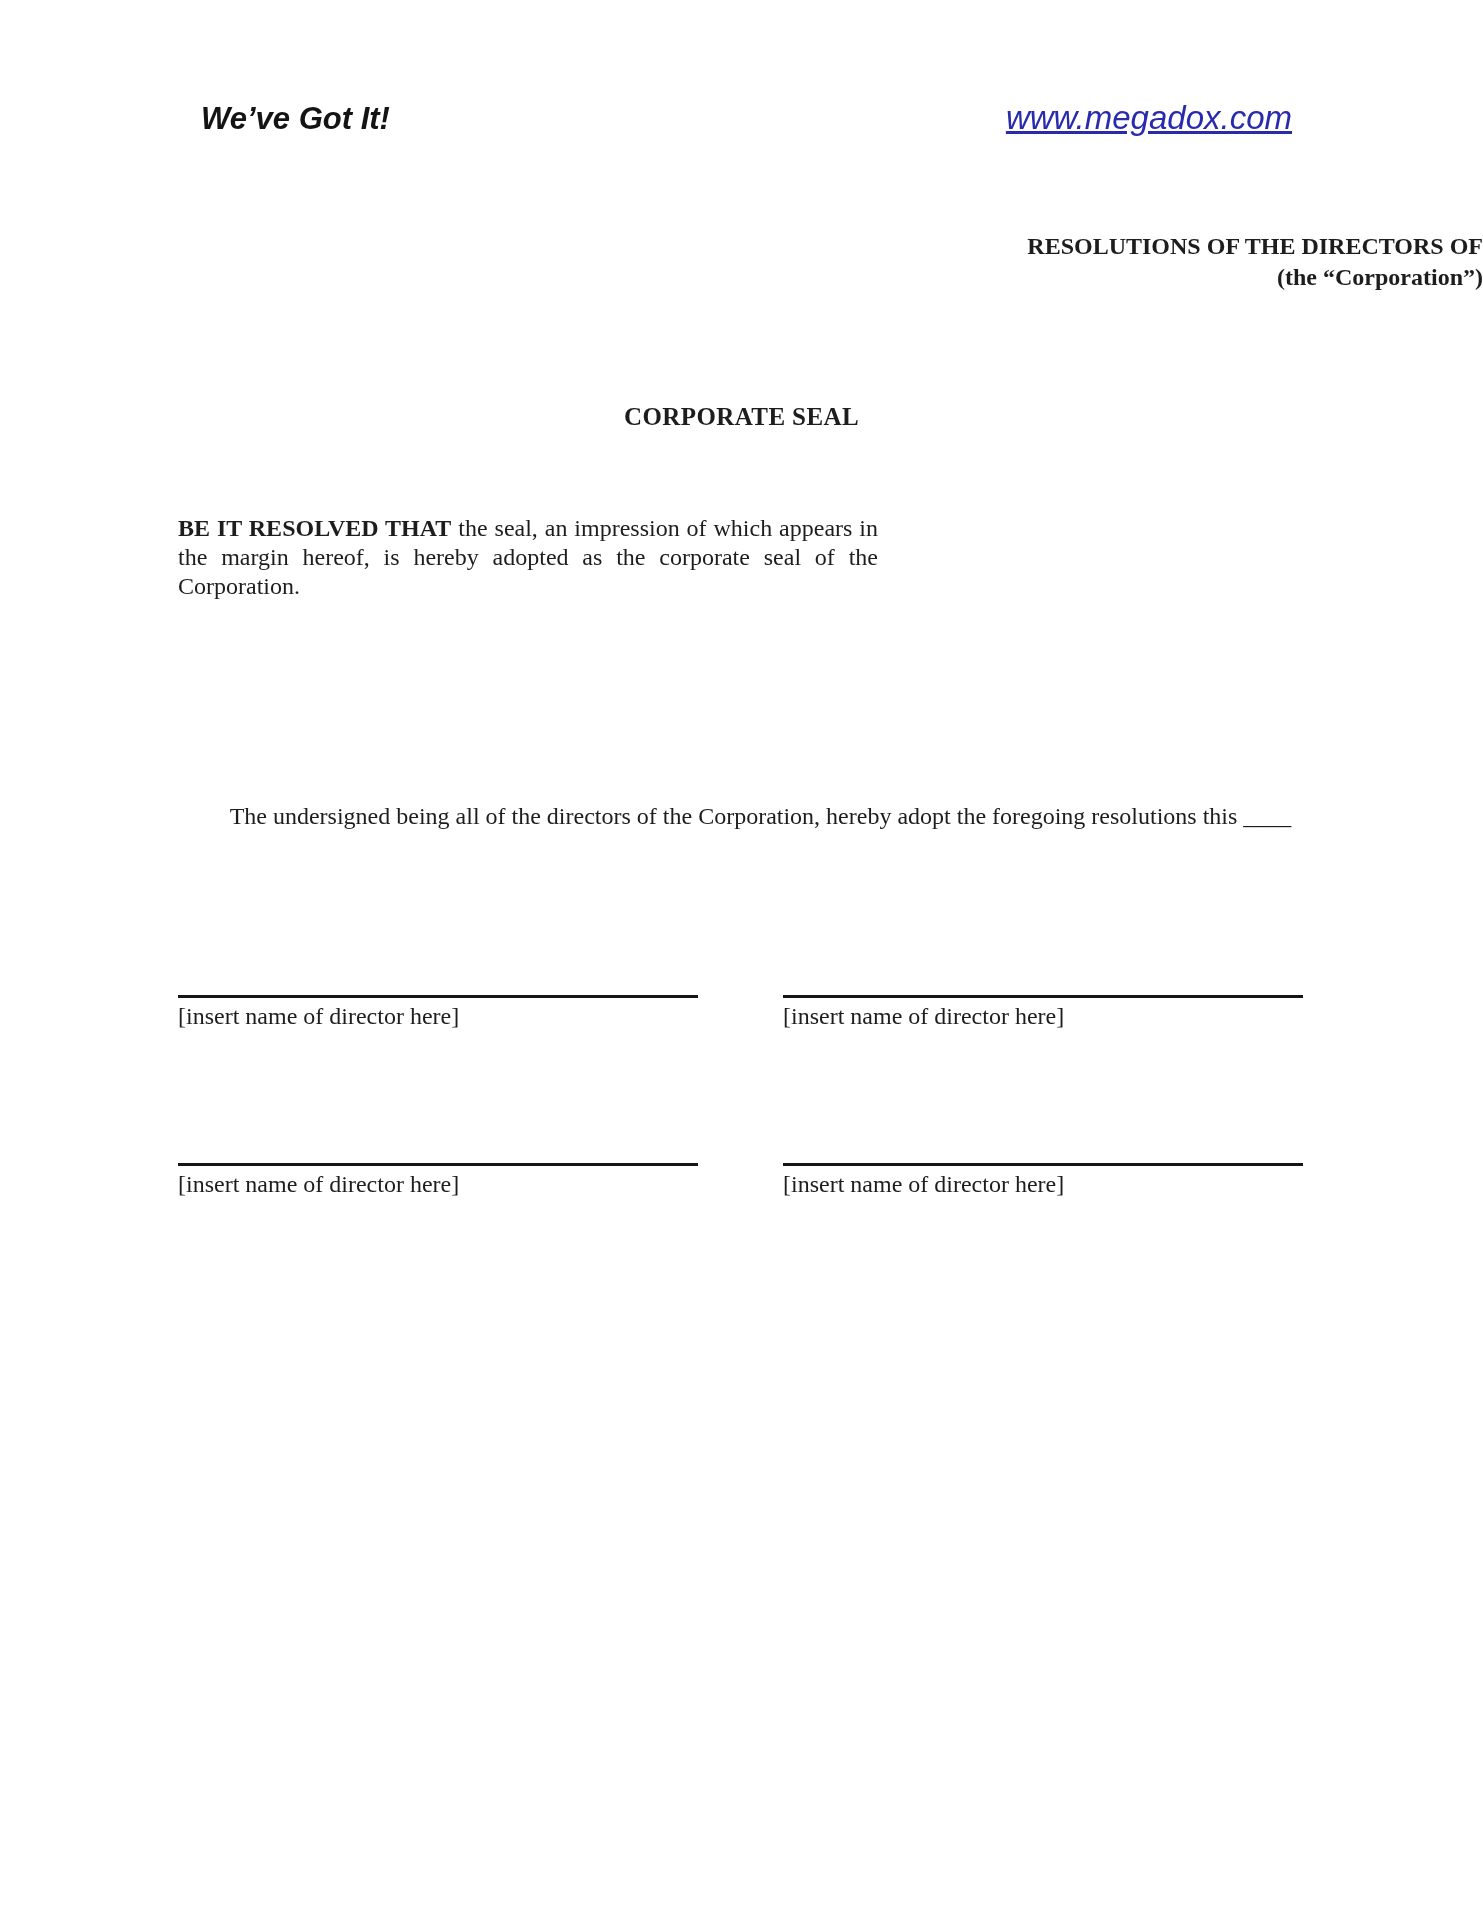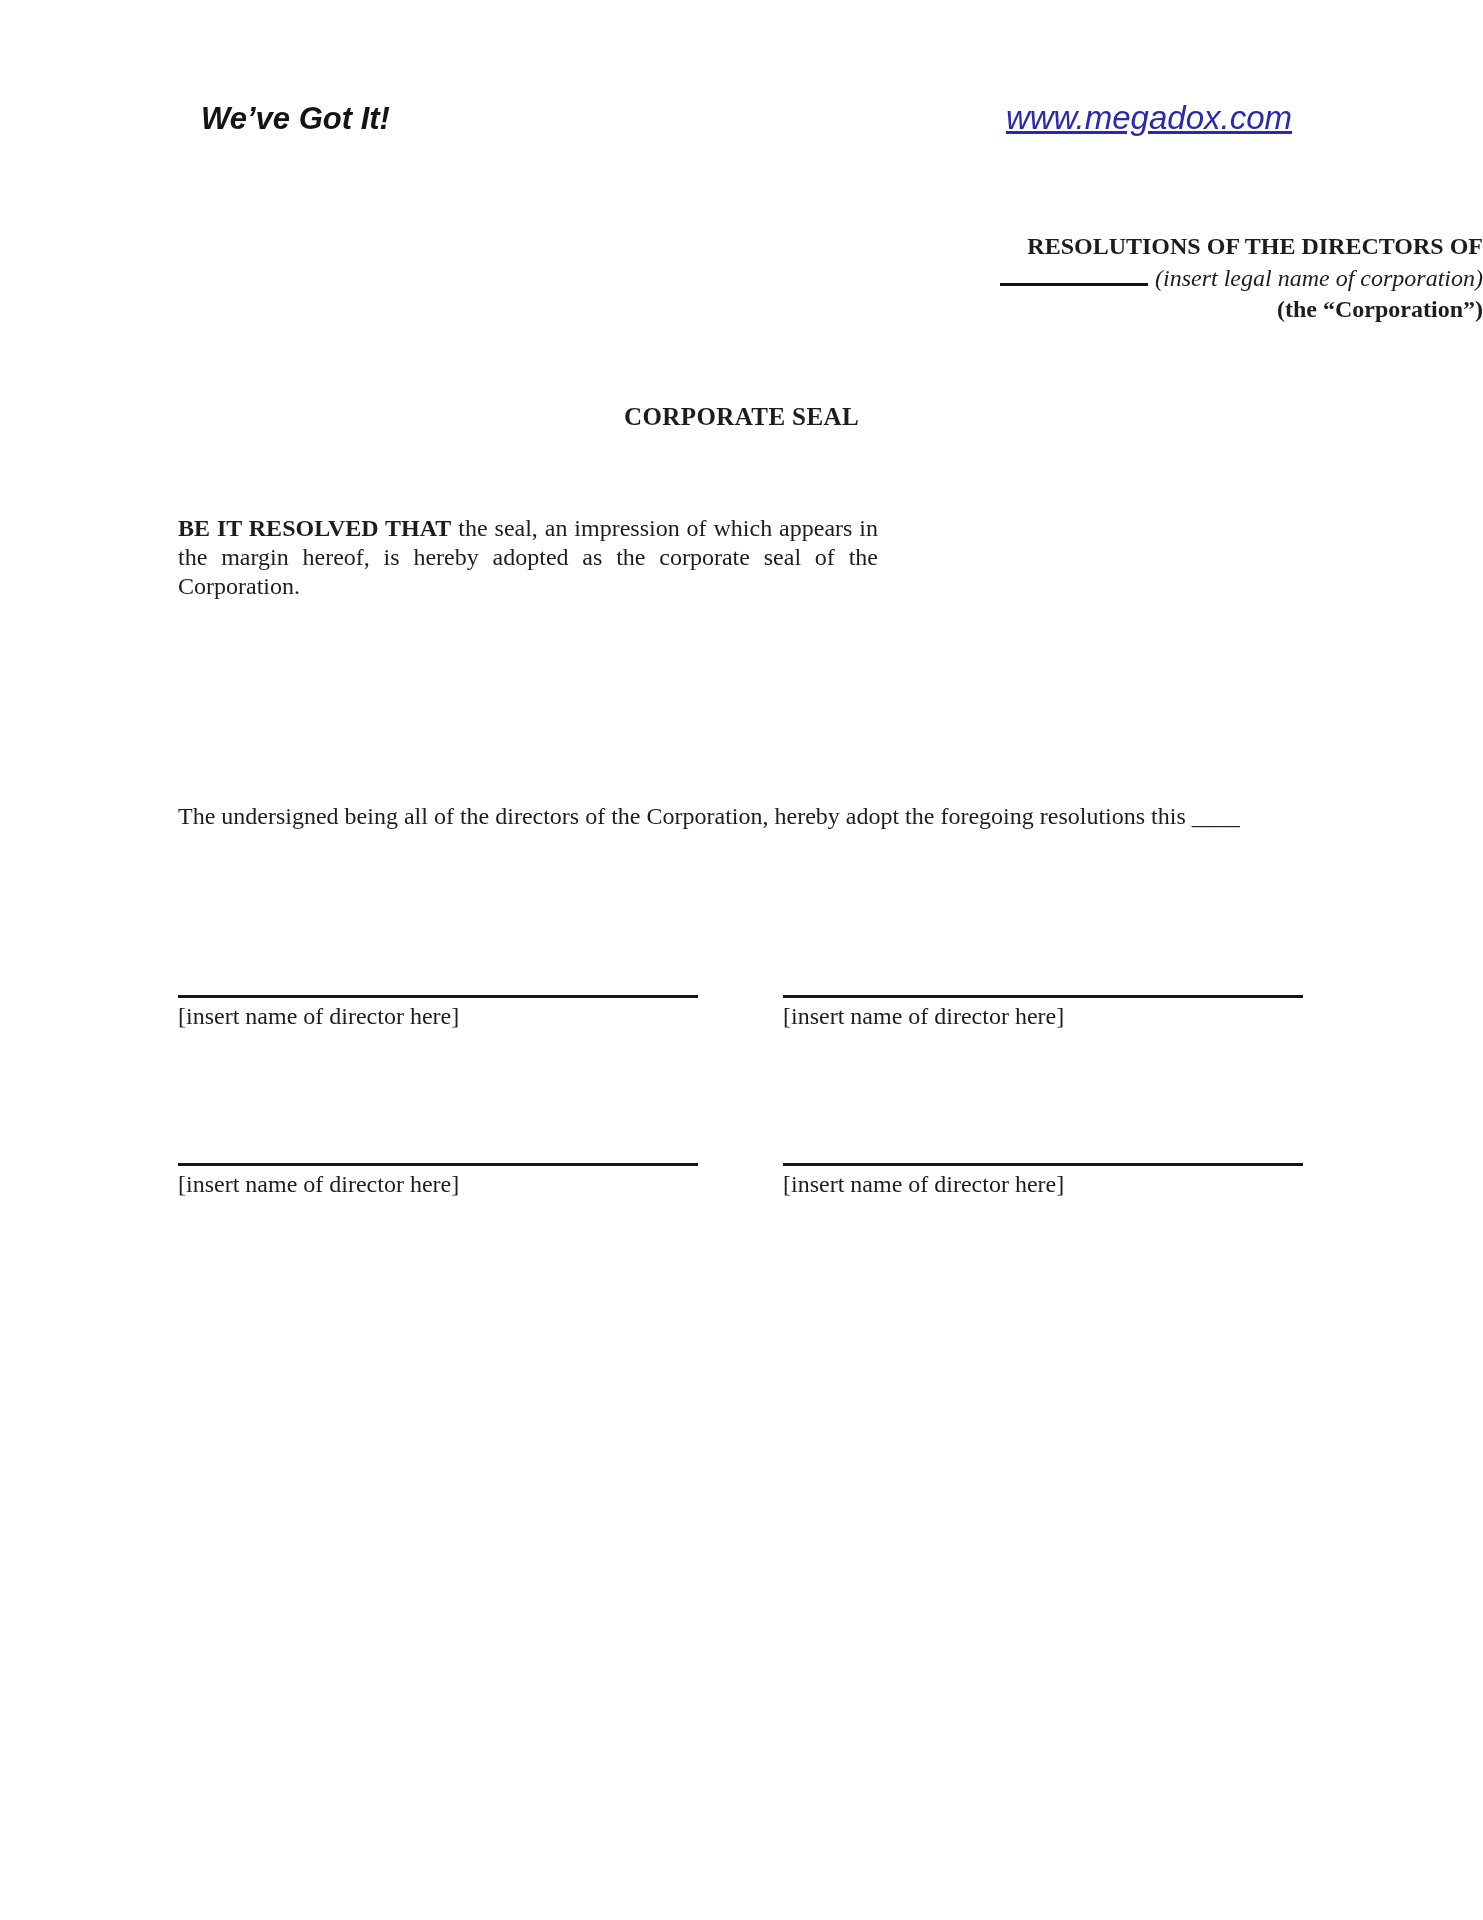--- a/index.html
+++ b/index.html
@@ -90,20 +90,21 @@
     font-weight: bold;
   }
   .adoption {
     position: absolute;
     left: 178px;
     top: 799px;
     width: 1165px;
     font-size: 24px;
     line-height: 34px;
     white-space: nowrap;
+    text-align: center;
   }
   .sig {
     position: absolute;
     width: 520px;
     font-size: 24px;
   }
   .sig .sig-line {
     width: 100%;
     height: 0;
     border-top: 3px solid #161616;
@@ -121,23 +122,20 @@
 <body>
 
 <div class="page">
 
   <div class="header-tagline">We’ve Got It!</div>
 
   <a class="header-link" href="#" style="color: rgb(42, 42, 174); text-align: right;">www.megadox.com</a>
 
   <div class="title-block">
     <div class="title-line-1">RESOLUTIONS OF THE DIRECTORS OF</div>
-    <div class="title-line-2">
-      <span class="blank-line"></span><span class="name-hint">(insert legal name of corporation)</span>
-    </div>
     <div class="title-line-3">(the “Corporation”)</div>
   </div>
 
   <div class="section-heading">CORPORATE SEAL</div>
 
   <div class="resolution">
     <div class="jline"><span class="bold">BE IT RESOLVED THAT</span><span> the seal, an impression of which appears in</span></div>
     <div class="jline">the margin hereof, is hereby adopted as the corporate seal of the</div>
     <div class="pline">Corporation.</div>
   </div>

